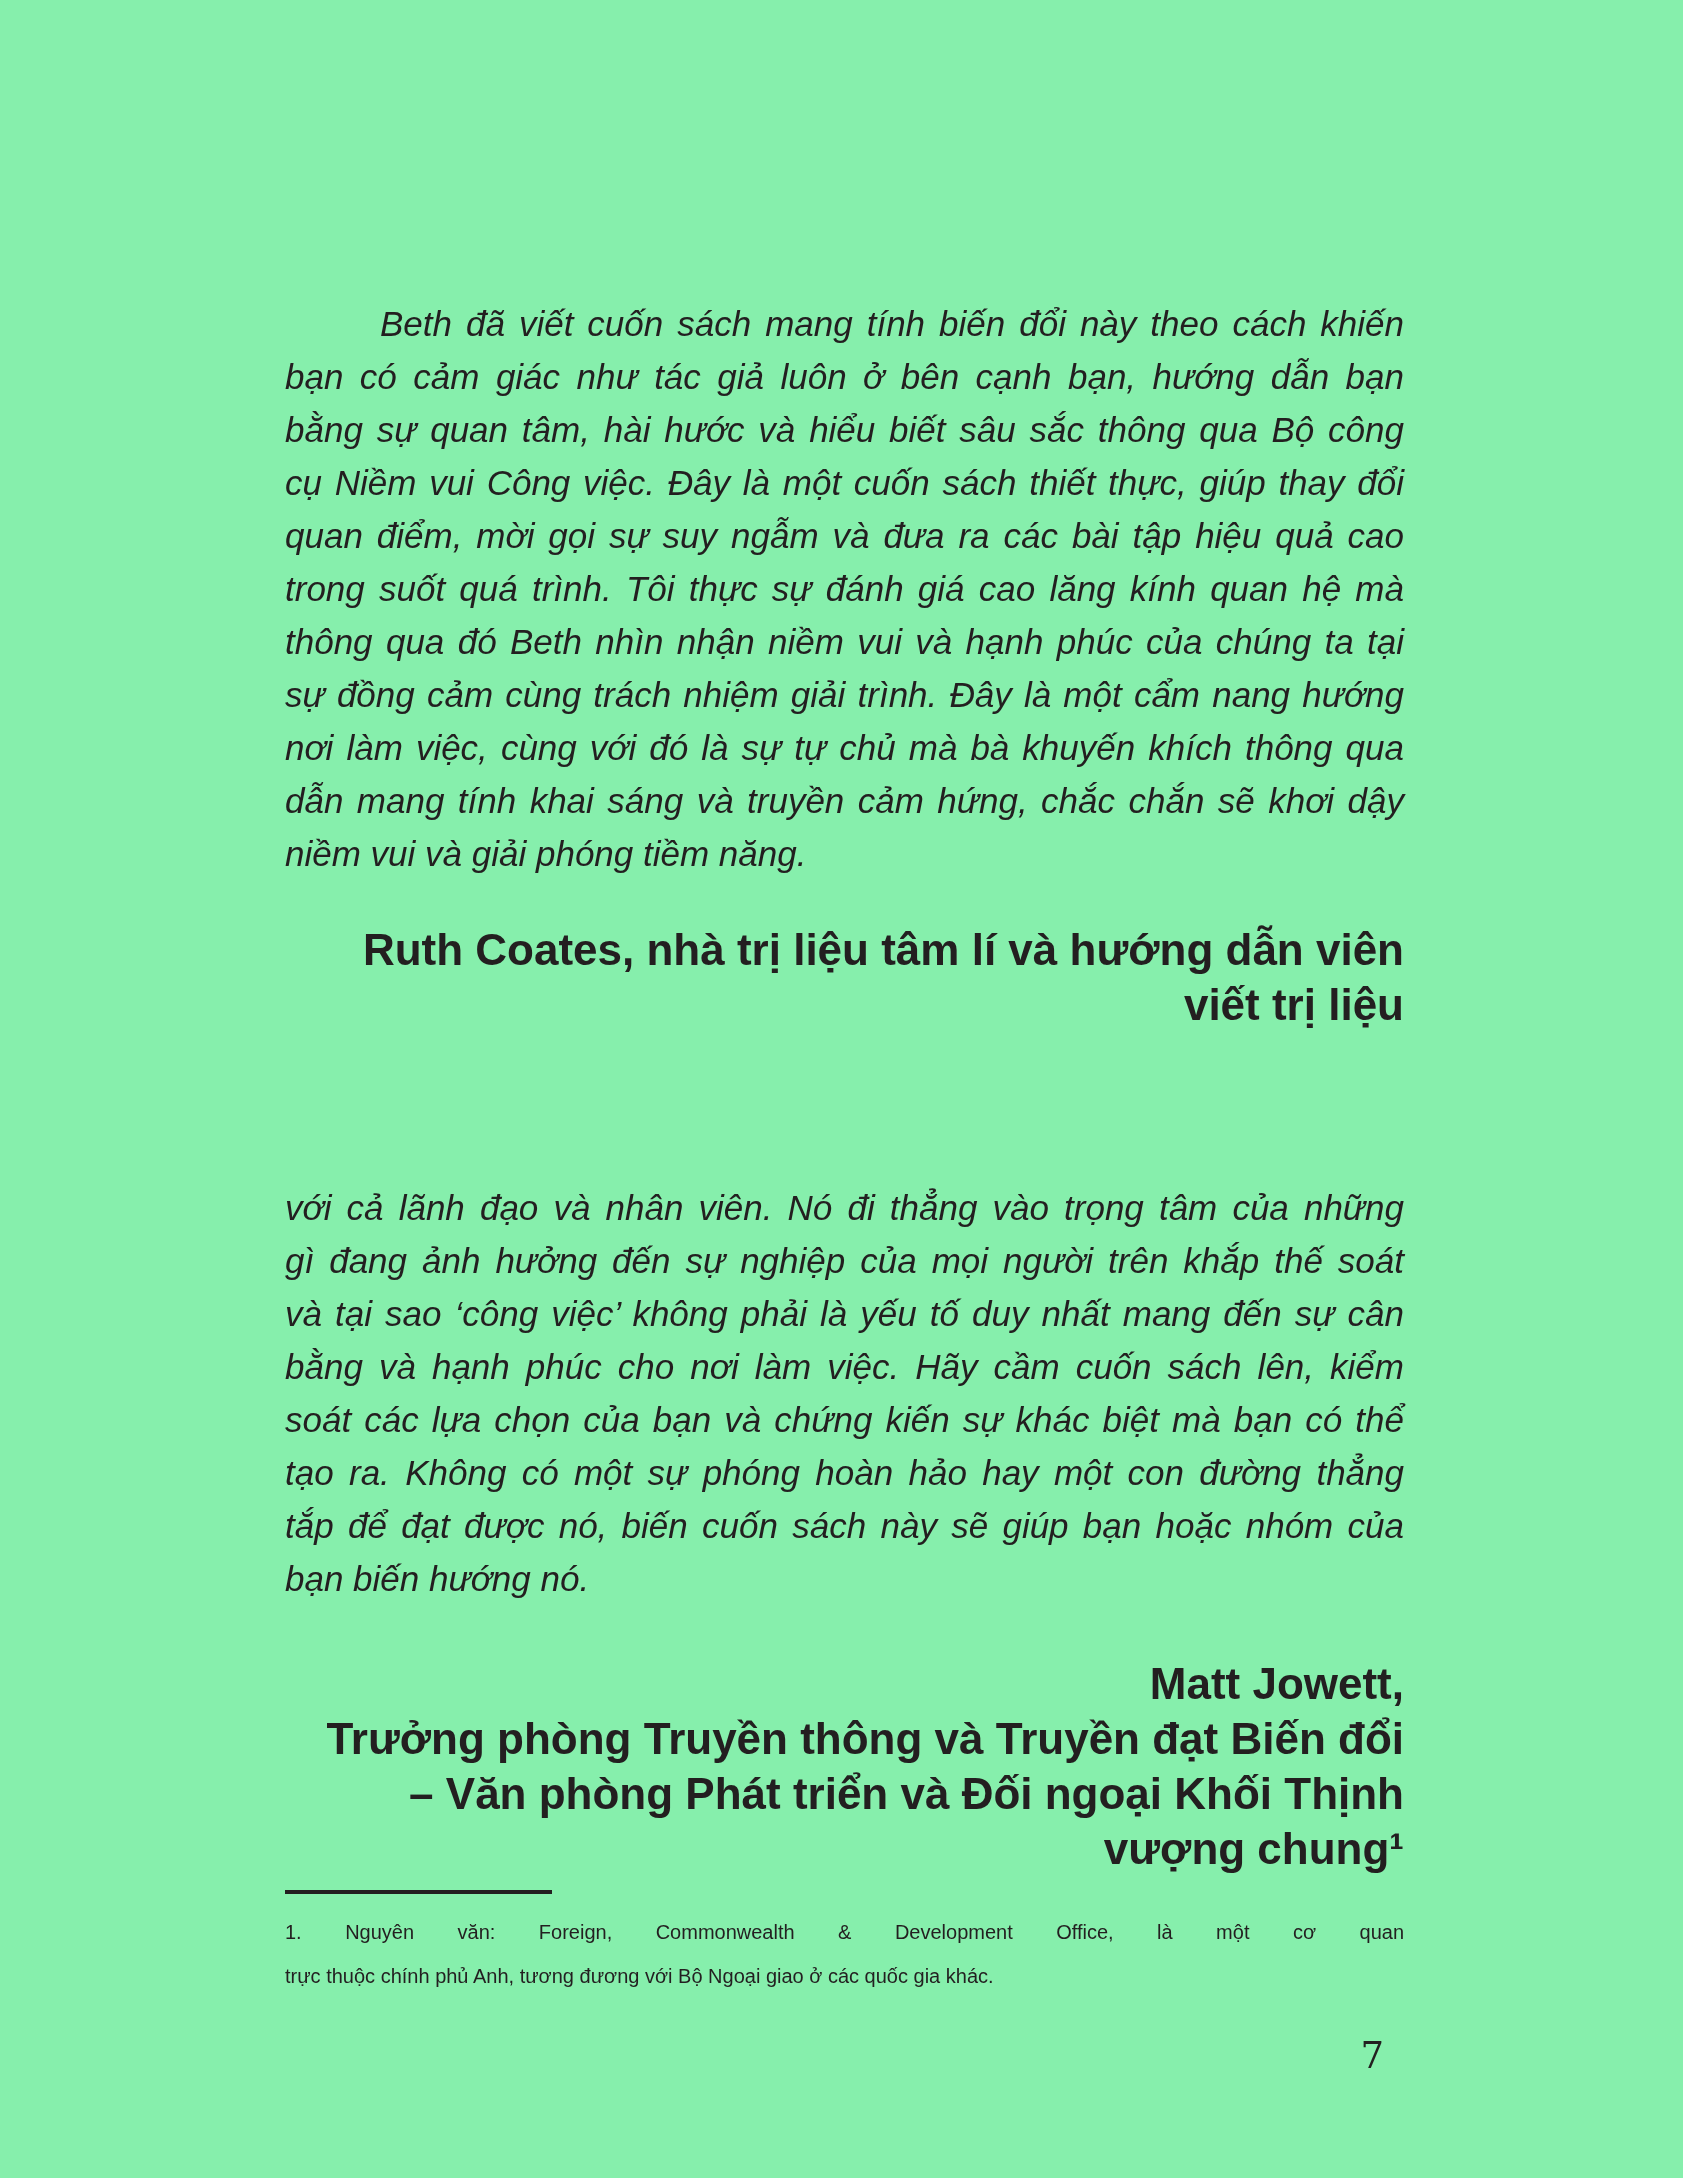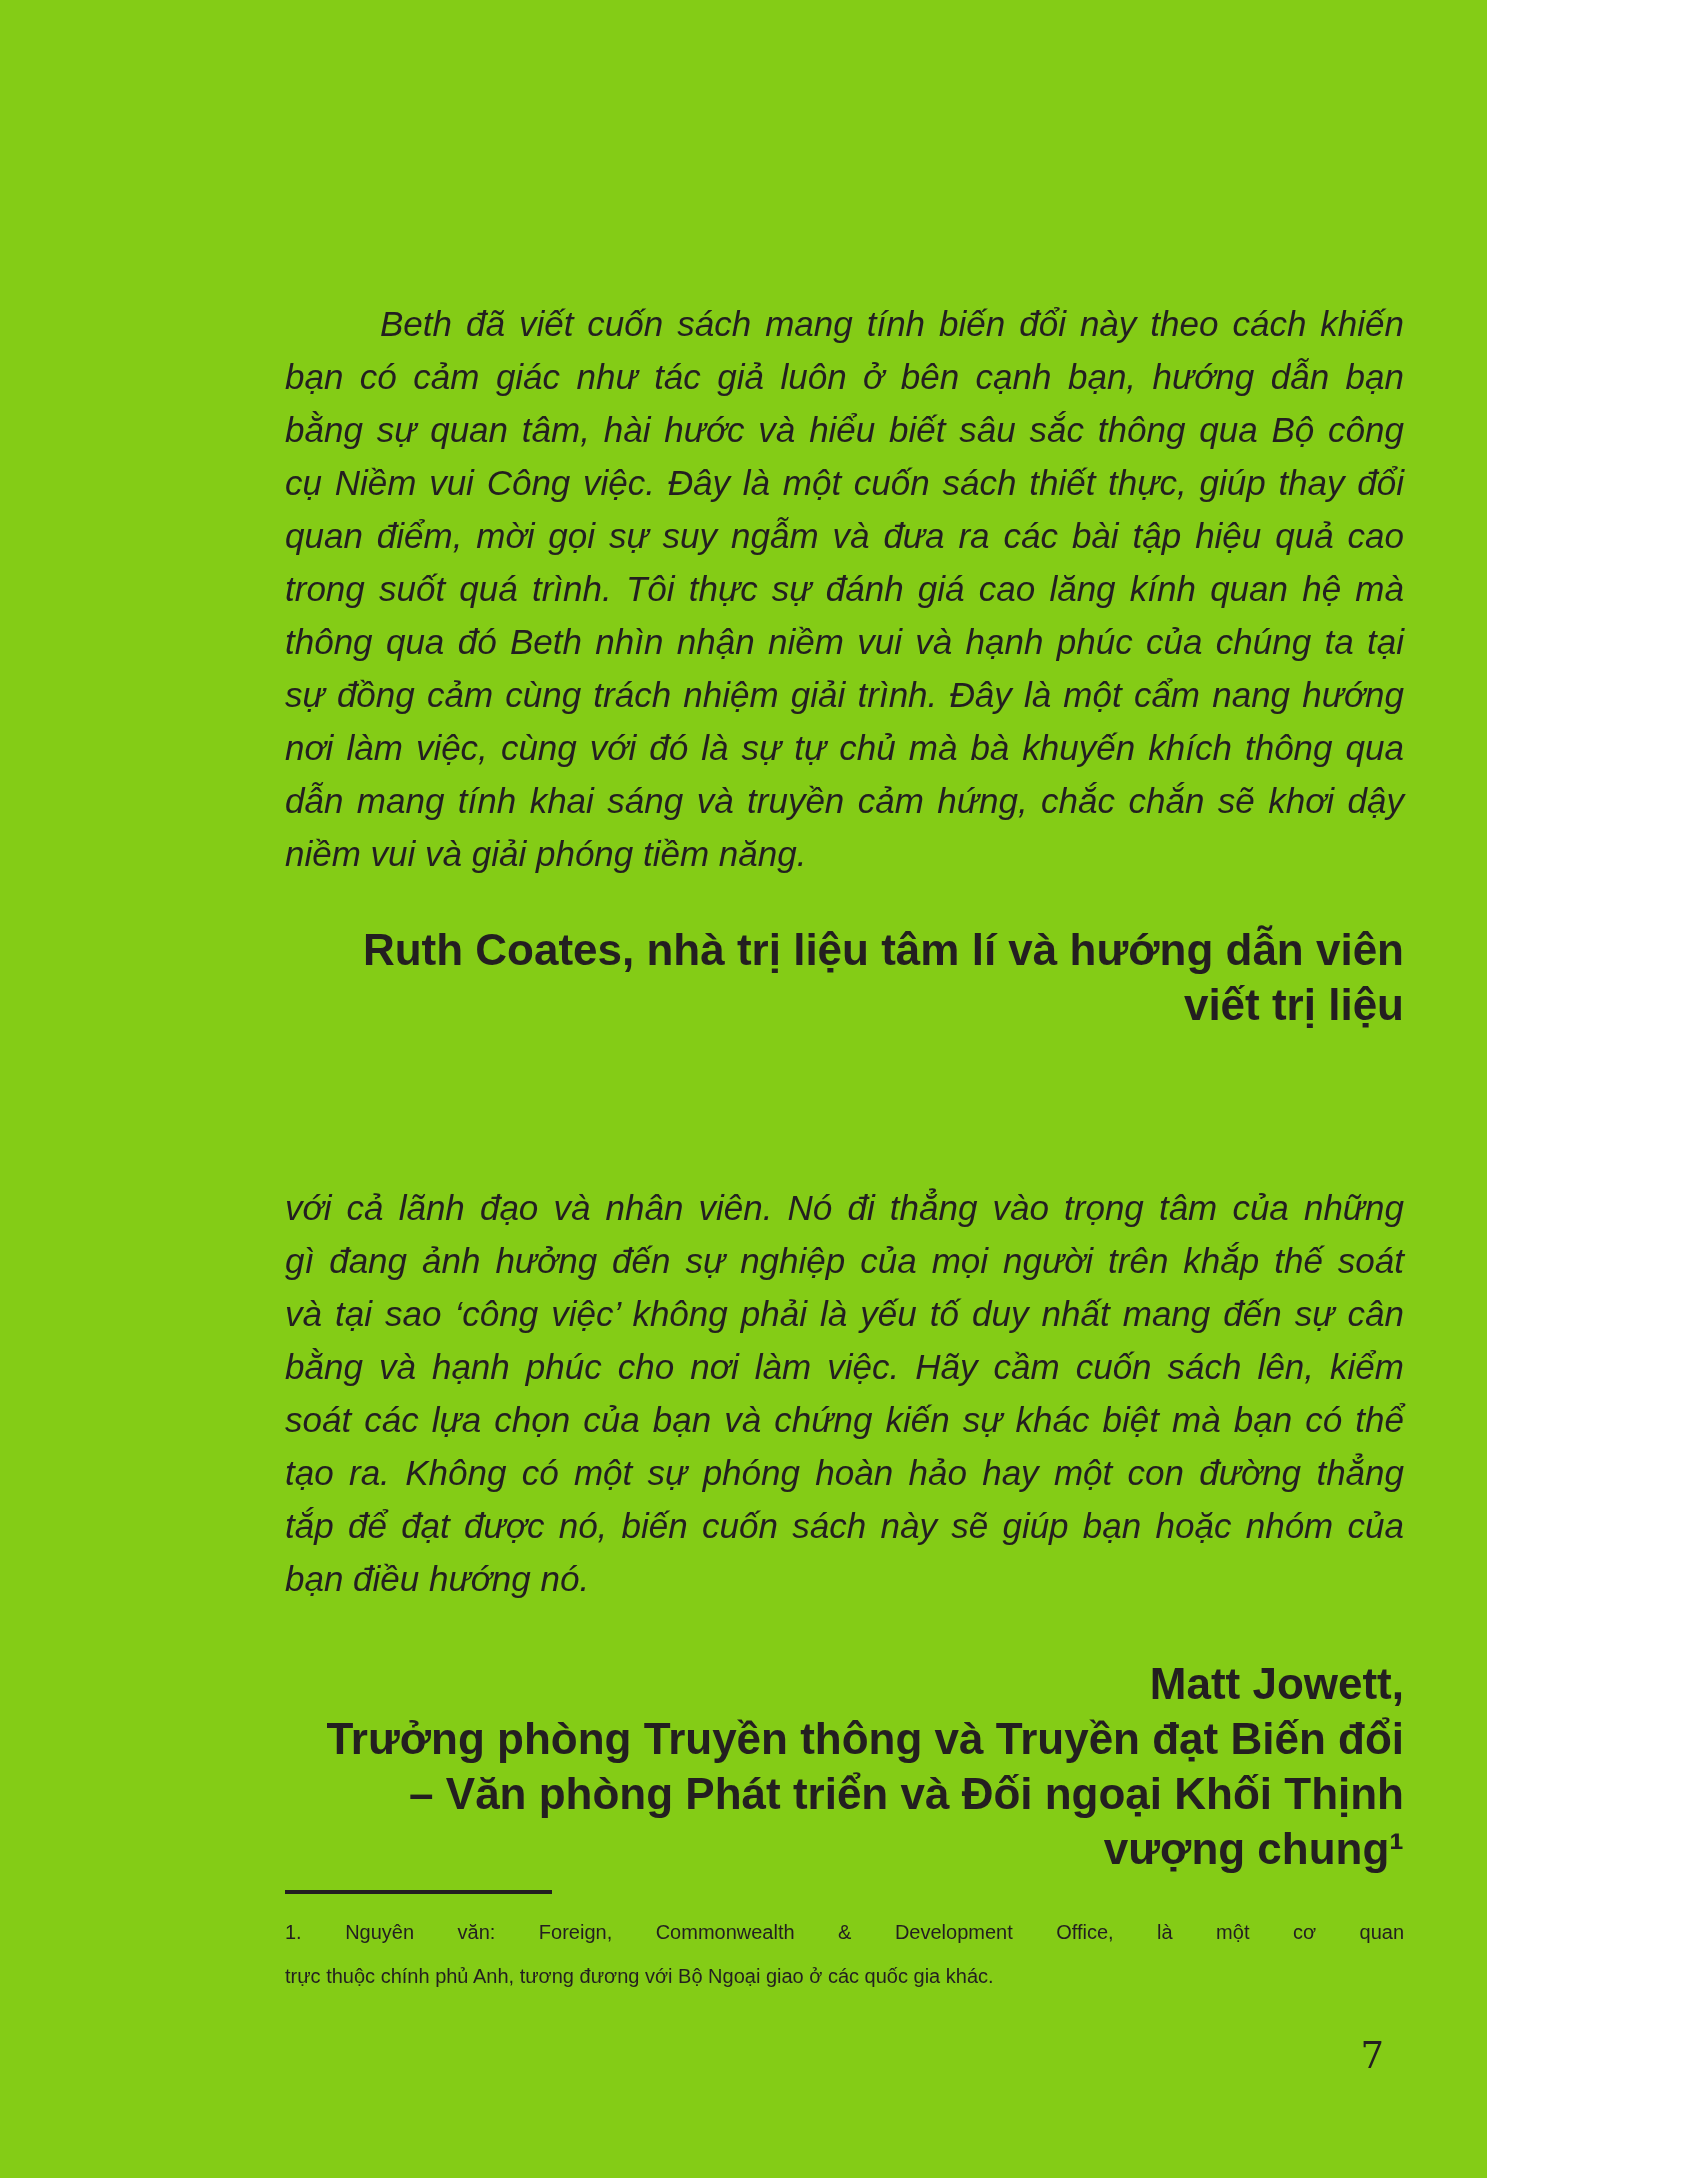--- a/index.html
+++ b/index.html
@@ -2,23 +2,23 @@
 <html lang="vi"><head>
 <meta charset="utf-8">
 <style>
   html, body {
     margin: 0;
     padding: 0;
     background: #ffffff;
   }
   .page {
     position: relative;
-    width: 1487px;
+    width: 1683px;
     height: 2178px;
-    background: #84cc16;
+    background: #86efac;
     overflow: hidden;
     font-family: "Liberation Sans", sans-serif;
   }
   .content {
     position: relative;
     width: 1119px;
     margin-left: 285px;
     padding-top: 297px;
     color: #231f20;
   }
@@ -99,21 +99,21 @@
 
     <section id="quote-2">
       <div class="quote-lines">
           <div class="line">với cả lãnh đạo và nhân viên. Nó đi thẳng vào trọng tâm của những</div>
           <div class="line">gì đang ảnh hưởng đến sự nghiệp của mọi người trên khắp thế soát</div>
           <div class="line">và tại sao ‘công việc’ không phải là yếu tố duy nhất mang đến sự cân</div>
           <div class="line">bằng và hạnh phúc cho nơi làm việc. Hãy cầm cuốn sách lên, kiểm</div>
           <div class="line">soát các lựa chọn của bạn và chứng kiến sự khác biệt mà bạn có thể</div>
           <div class="line">tạo ra. Không có một sự phóng hoàn hảo hay một con đường thẳng</div>
           <div class="line">tắp để đạt được nó, biến cuốn sách này sẽ giúp bạn hoặc nhóm của</div>
-          <div class="line last">bạn điều hướng nó.</div>
+          <div class="line last">bạn biến hướng nó.</div>
         </div>
       <div class="attr">
           <div class="line first">Matt Jowett,</div>
           <div class="line">Trưởng phòng Truyền thông và Truyền đạt Biến đổi</div>
           <div class="line last">– Văn phòng Phát triển và Đối ngoại Khối Thịnh vượng chung¹</div>
         </div>
     </section>
 
     <div class="footnote-sep"></div>
 

